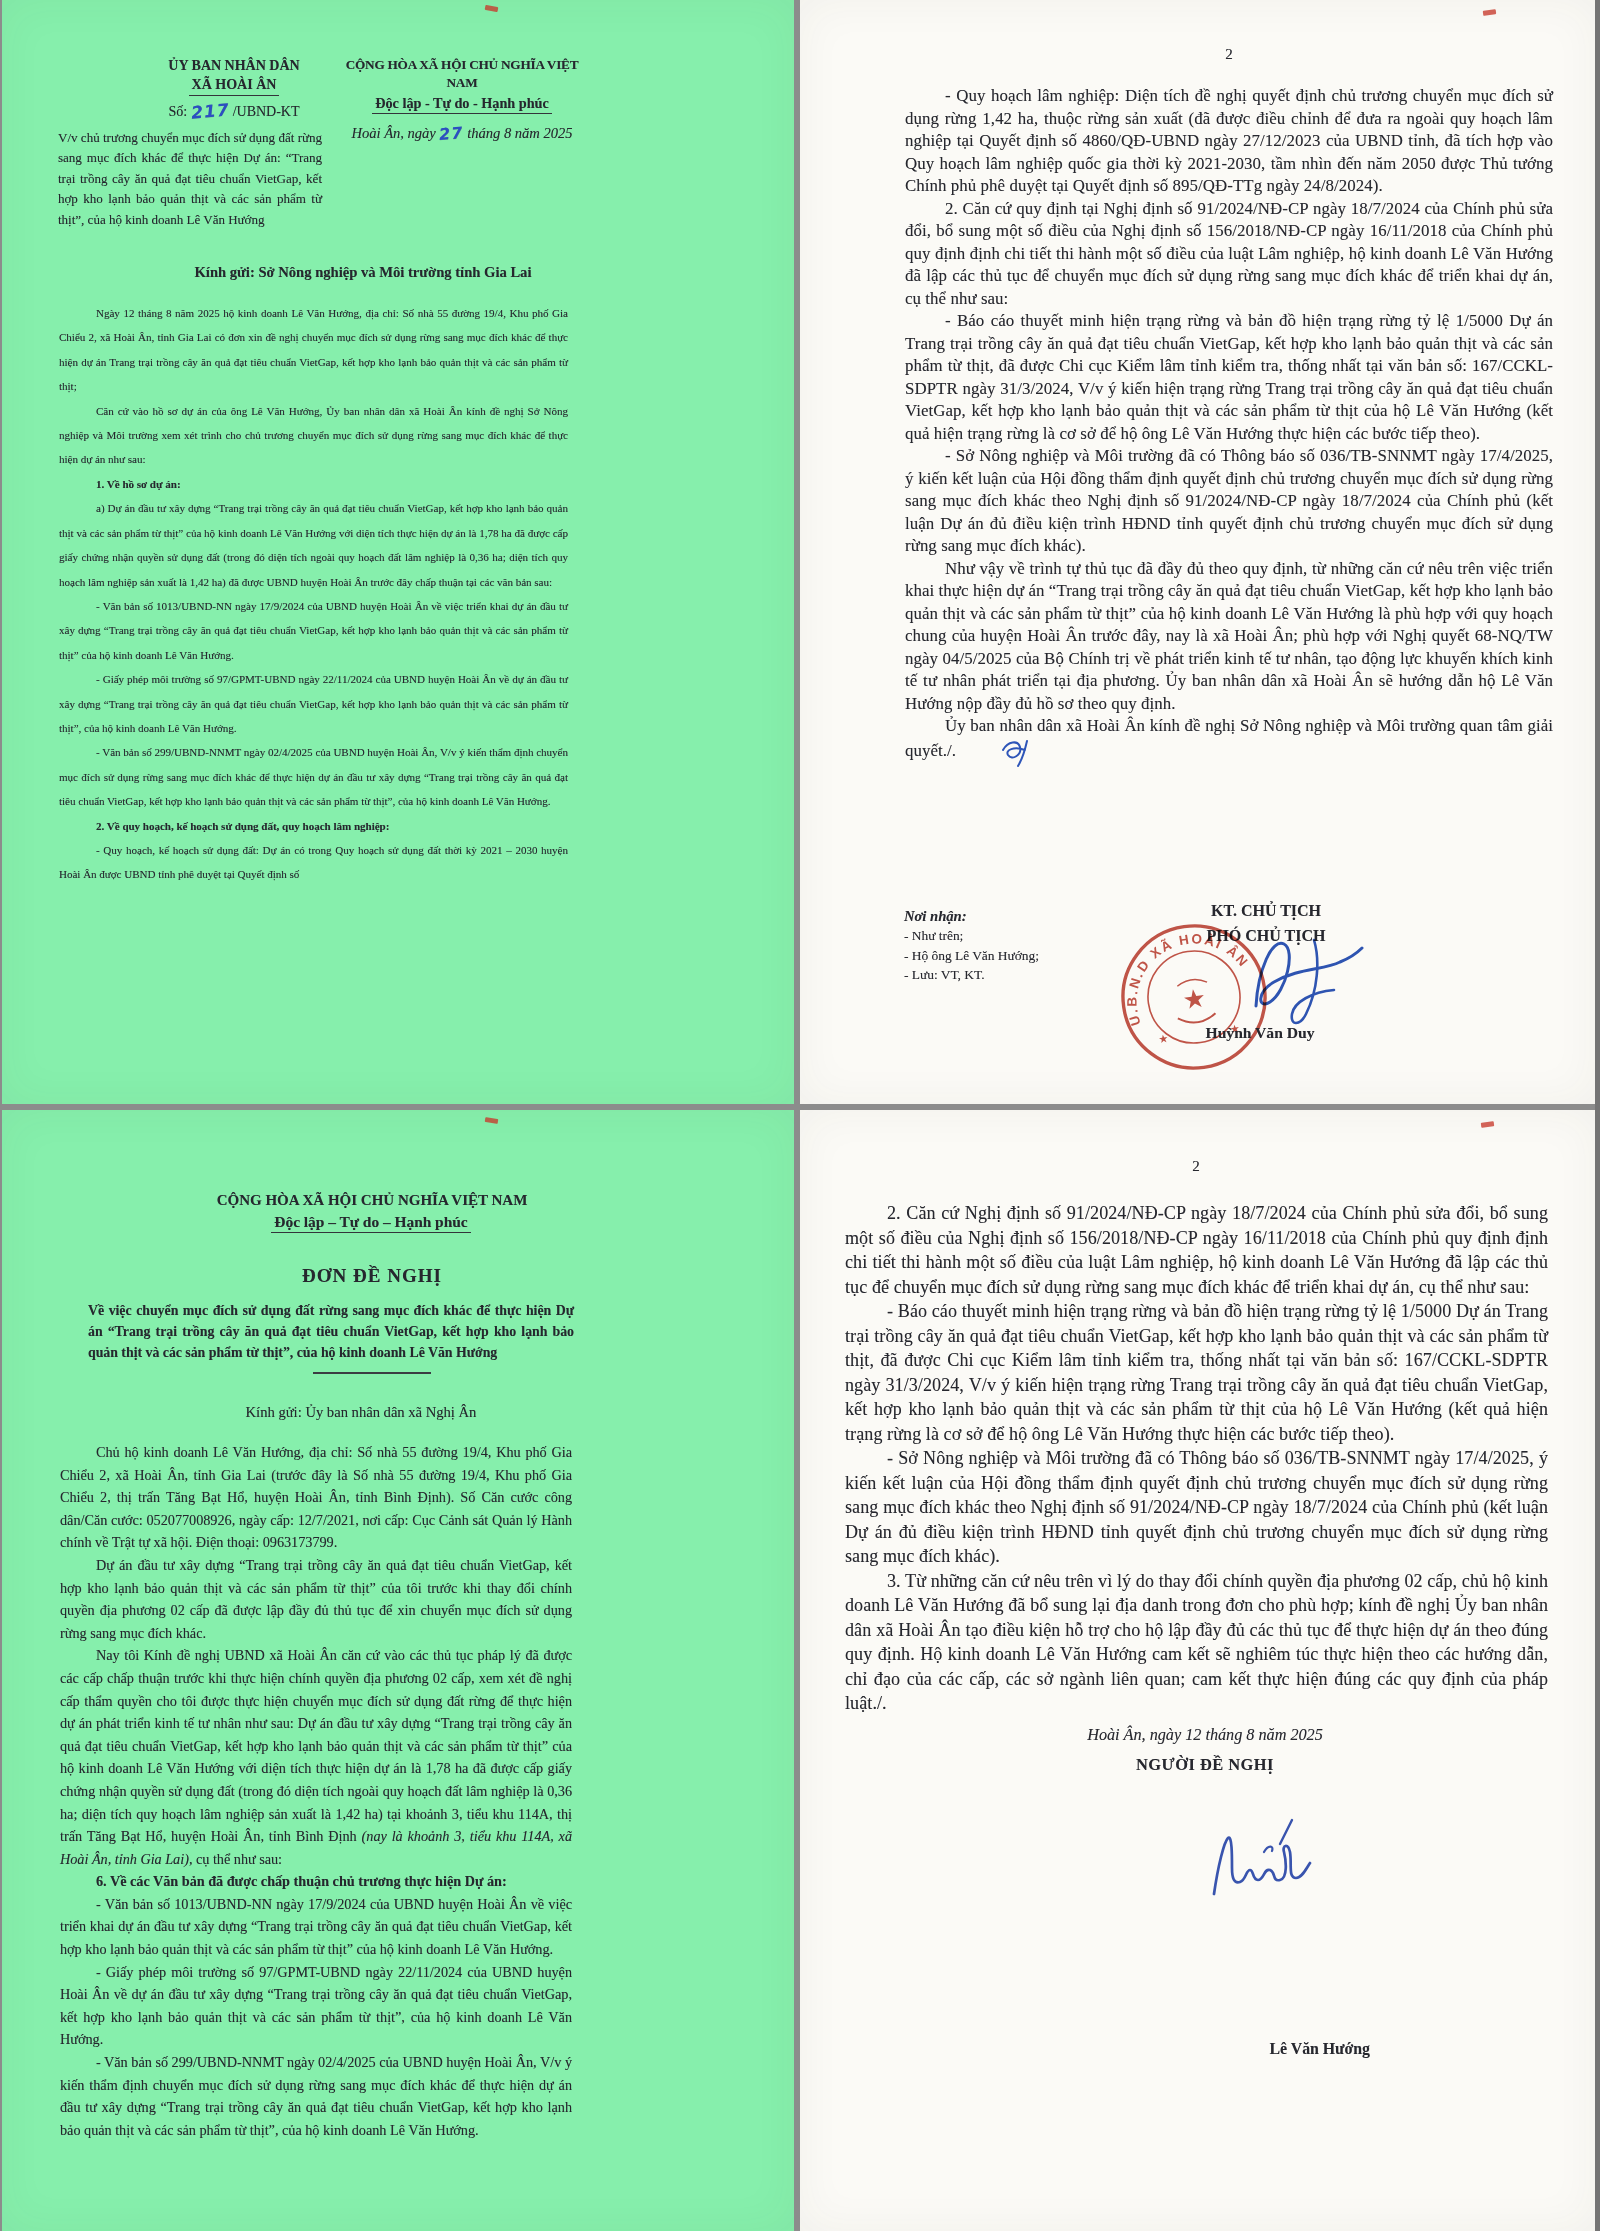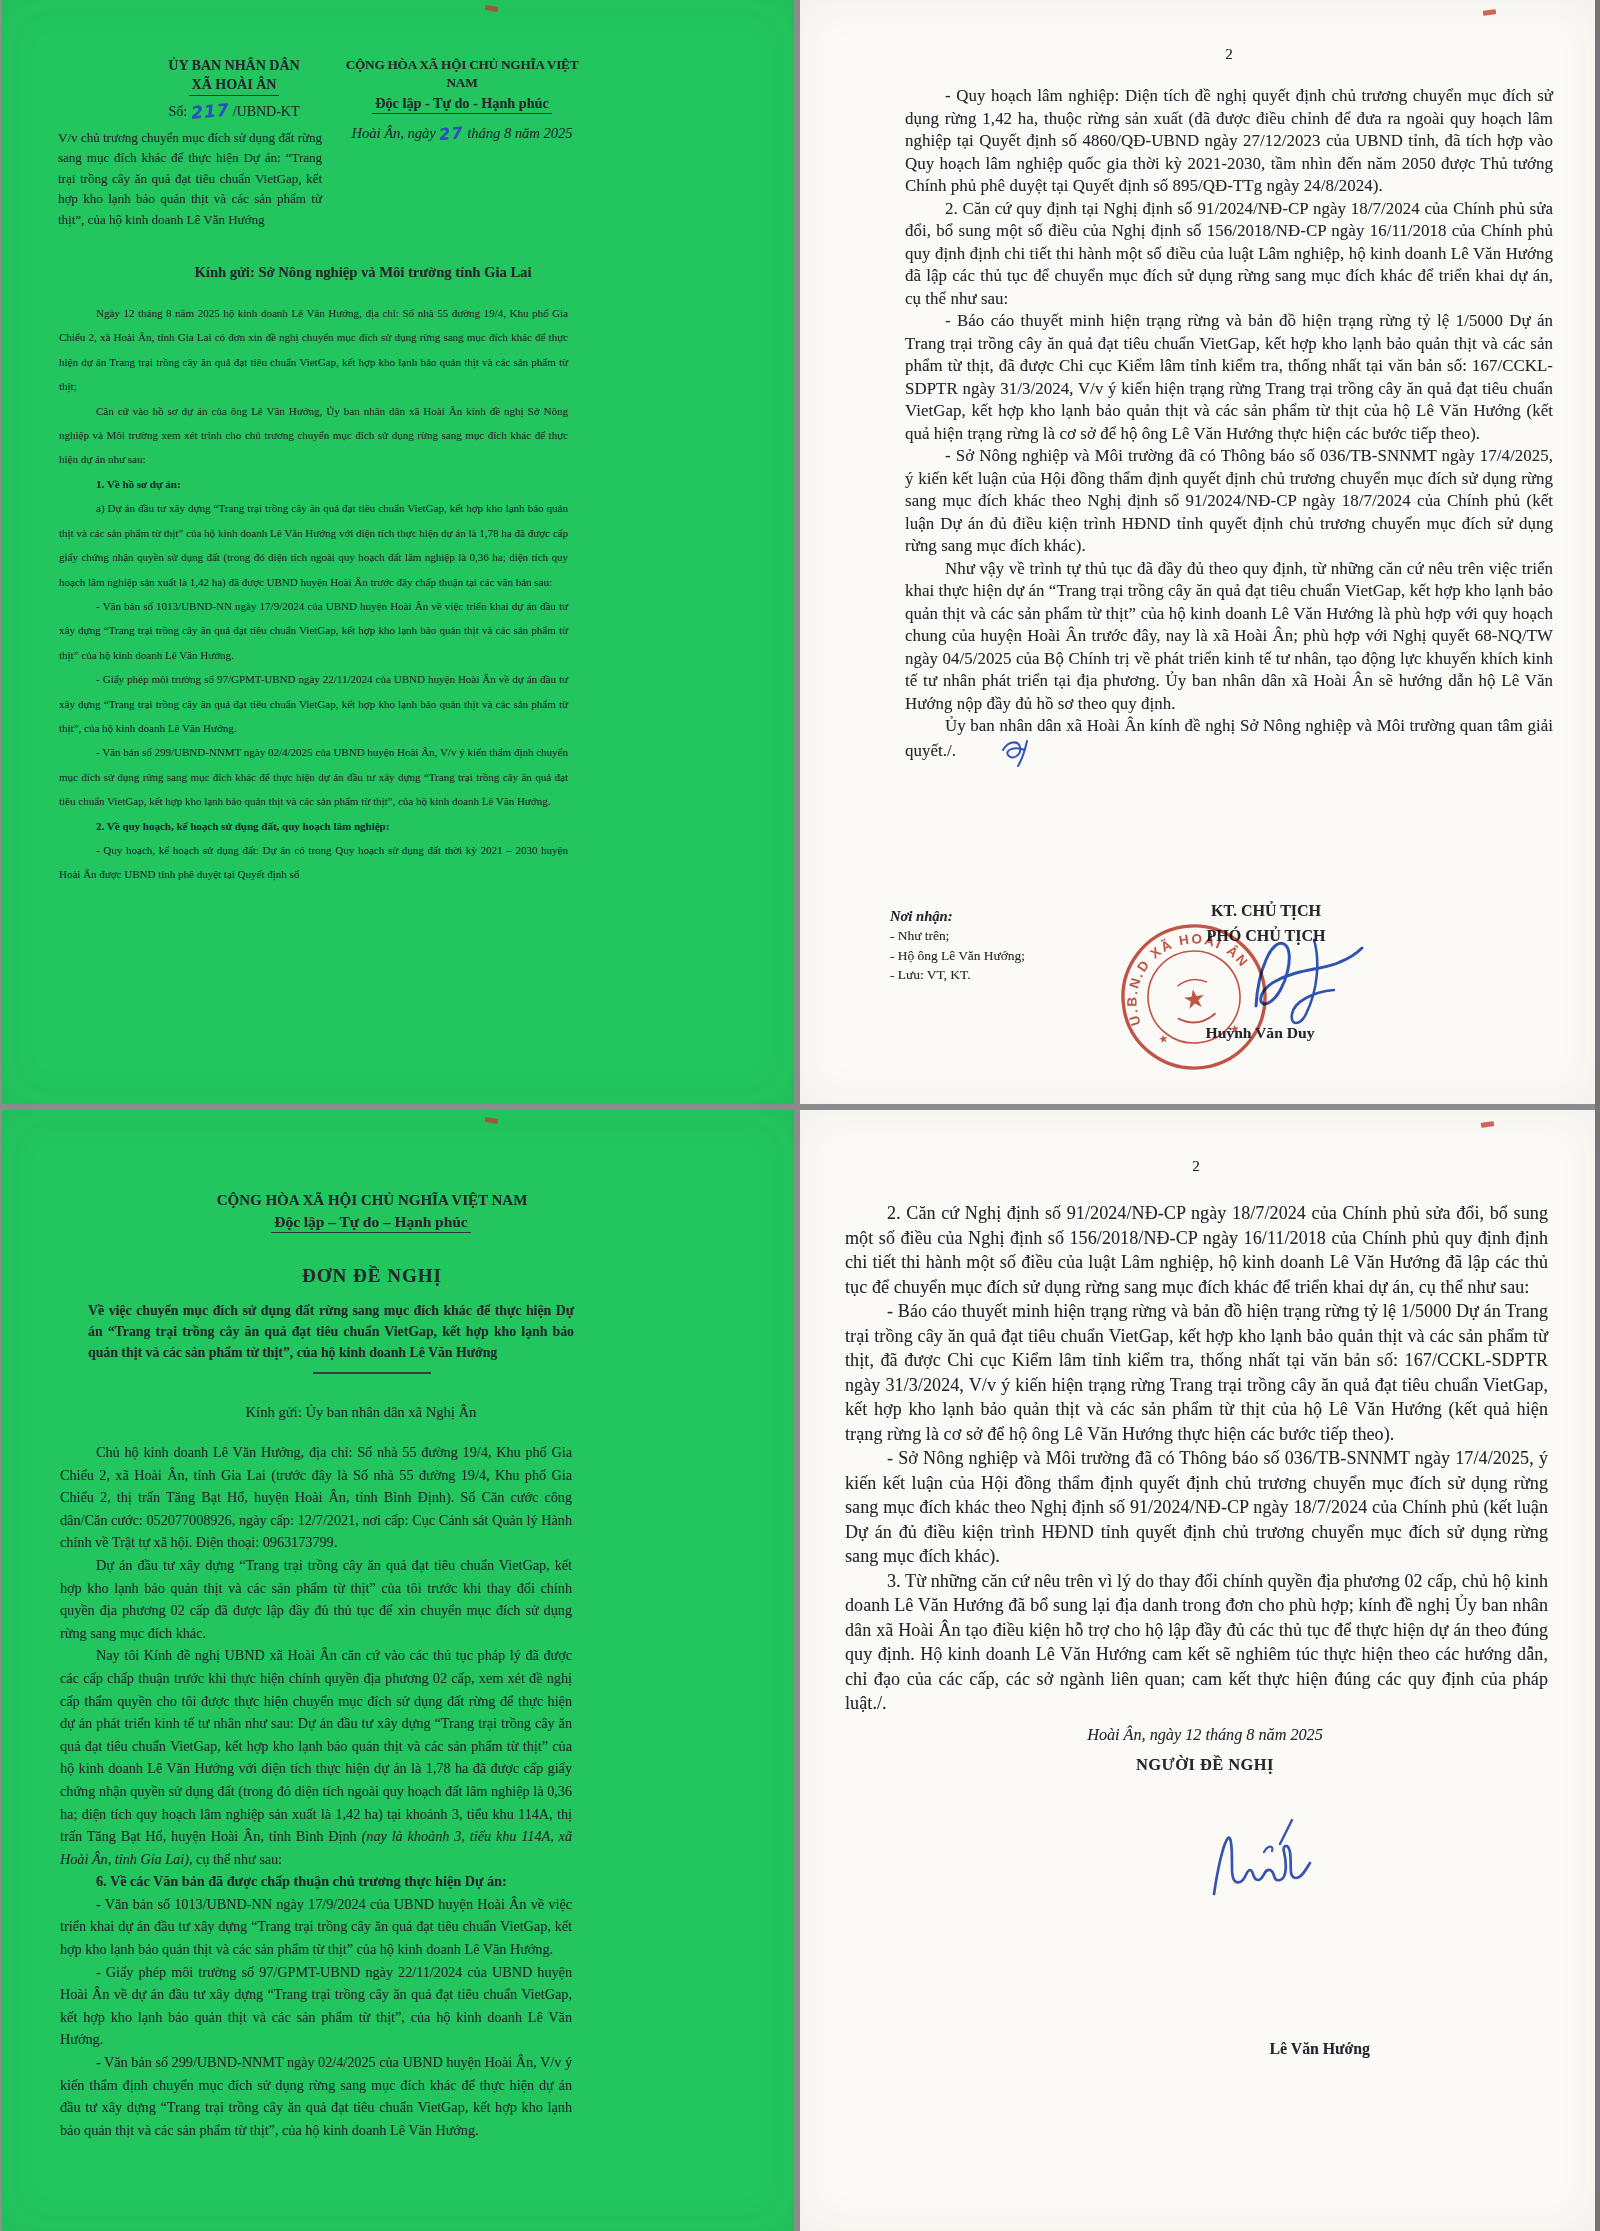--- a/index.html
+++ b/index.html
@@ -5,21 +5,21 @@
   html,body{margin:0;padding:0;}
   body{
     width:1600px;height:2231px;position:relative;
     background:#8c8c8c;
     font-family:"Liberation Serif", serif;
     color:#26272e;
     -webkit-font-smoothing:antialiased;
   }
   body::after{content:"";position:absolute;right:0;top:0;width:5px;height:100%;background:#747474;}
   .page{
-    position:absolute;background:#22c55e;overflow:hidden;
+    position:absolute;background:#86efac;overflow:hidden;
     box-shadow:inset 0 0 46px rgba(60,55,40,.05);
   }
   #page1{left:2px;top:0;width:792px;height:1104px;}
   #page2{left:800px;top:0;width:796px;height:1104px;background:#fbfaf6;}
   #page3{left:2px;top:1110px;width:792px;height:1121px;}
   #page4{left:800px;top:1110px;width:796px;height:1121px;background:#fbfaf6;}
   .redmark{position:absolute;width:13px;height:5px;background:rgba(199,58,44,.78);border-radius:1px;}
   .txt{ text-shadow:0.2px 0.2px 0.35px rgba(10,10,20,.28); }
   .b{font-weight:bold;}
   .it{font-style:italic;}
@@ -46,21 +46,21 @@
   .p1-salute span{position:relative;left:50px;}
   .p1-body{margin:20px 0 0 57px;width:509px;font-size:11px;line-height:24.4px;text-align:justify;}
   .p1-body p{text-indent:37px;}
 
   
   .p2-no{padding-top:46px;text-align:center;font-size:15px;width:650px;margin-left:104px;}
   .p2-body{margin:22px 0 0 105px;width:648px;font-size:16.8px;line-height:22.5px;text-align:justify;letter-spacing:0.1px;}
   .p2-body p{text-indent:40px;}
   .p2-body p.cont{text-indent:0;}
   .inline-squiggle{display:inline-block;vertical-align:-12px;margin-left:4px;}
-  .p2-noinhan{position:absolute;left:90px;top:908px;}
+  .p2-noinhan{position:absolute;left:104px;top:908px;}
   .p2-noinhan .t{font-weight:bold;font-style:italic;font-size:14.6px;}
   .p2-noinhan .i{font-size:13.4px;line-height:17.5px;margin-top:2px;}
   .p2-signtitle{position:absolute;left:366px;top:898px;width:200px;text-align:center;font-weight:bold;font-size:16px;line-height:25px;}
   .p2-stamp{position:absolute;left:319px;top:922px;mix-blend-mode:multiply;}
   .p2-sig{position:absolute;left:428px;top:918px;mix-blend-mode:multiply;}
   .p2-signer{position:absolute;left:360px;top:1024px;width:200px;text-align:center;font-weight:bold;font-size:15.6px;}
 
   
   .p3-head{padding-top:82px;width:510px;margin-left:58px;text-align:center;}
   .p3-head .n1{font-size:15px;font-weight:bold;position:relative;left:57px;}

